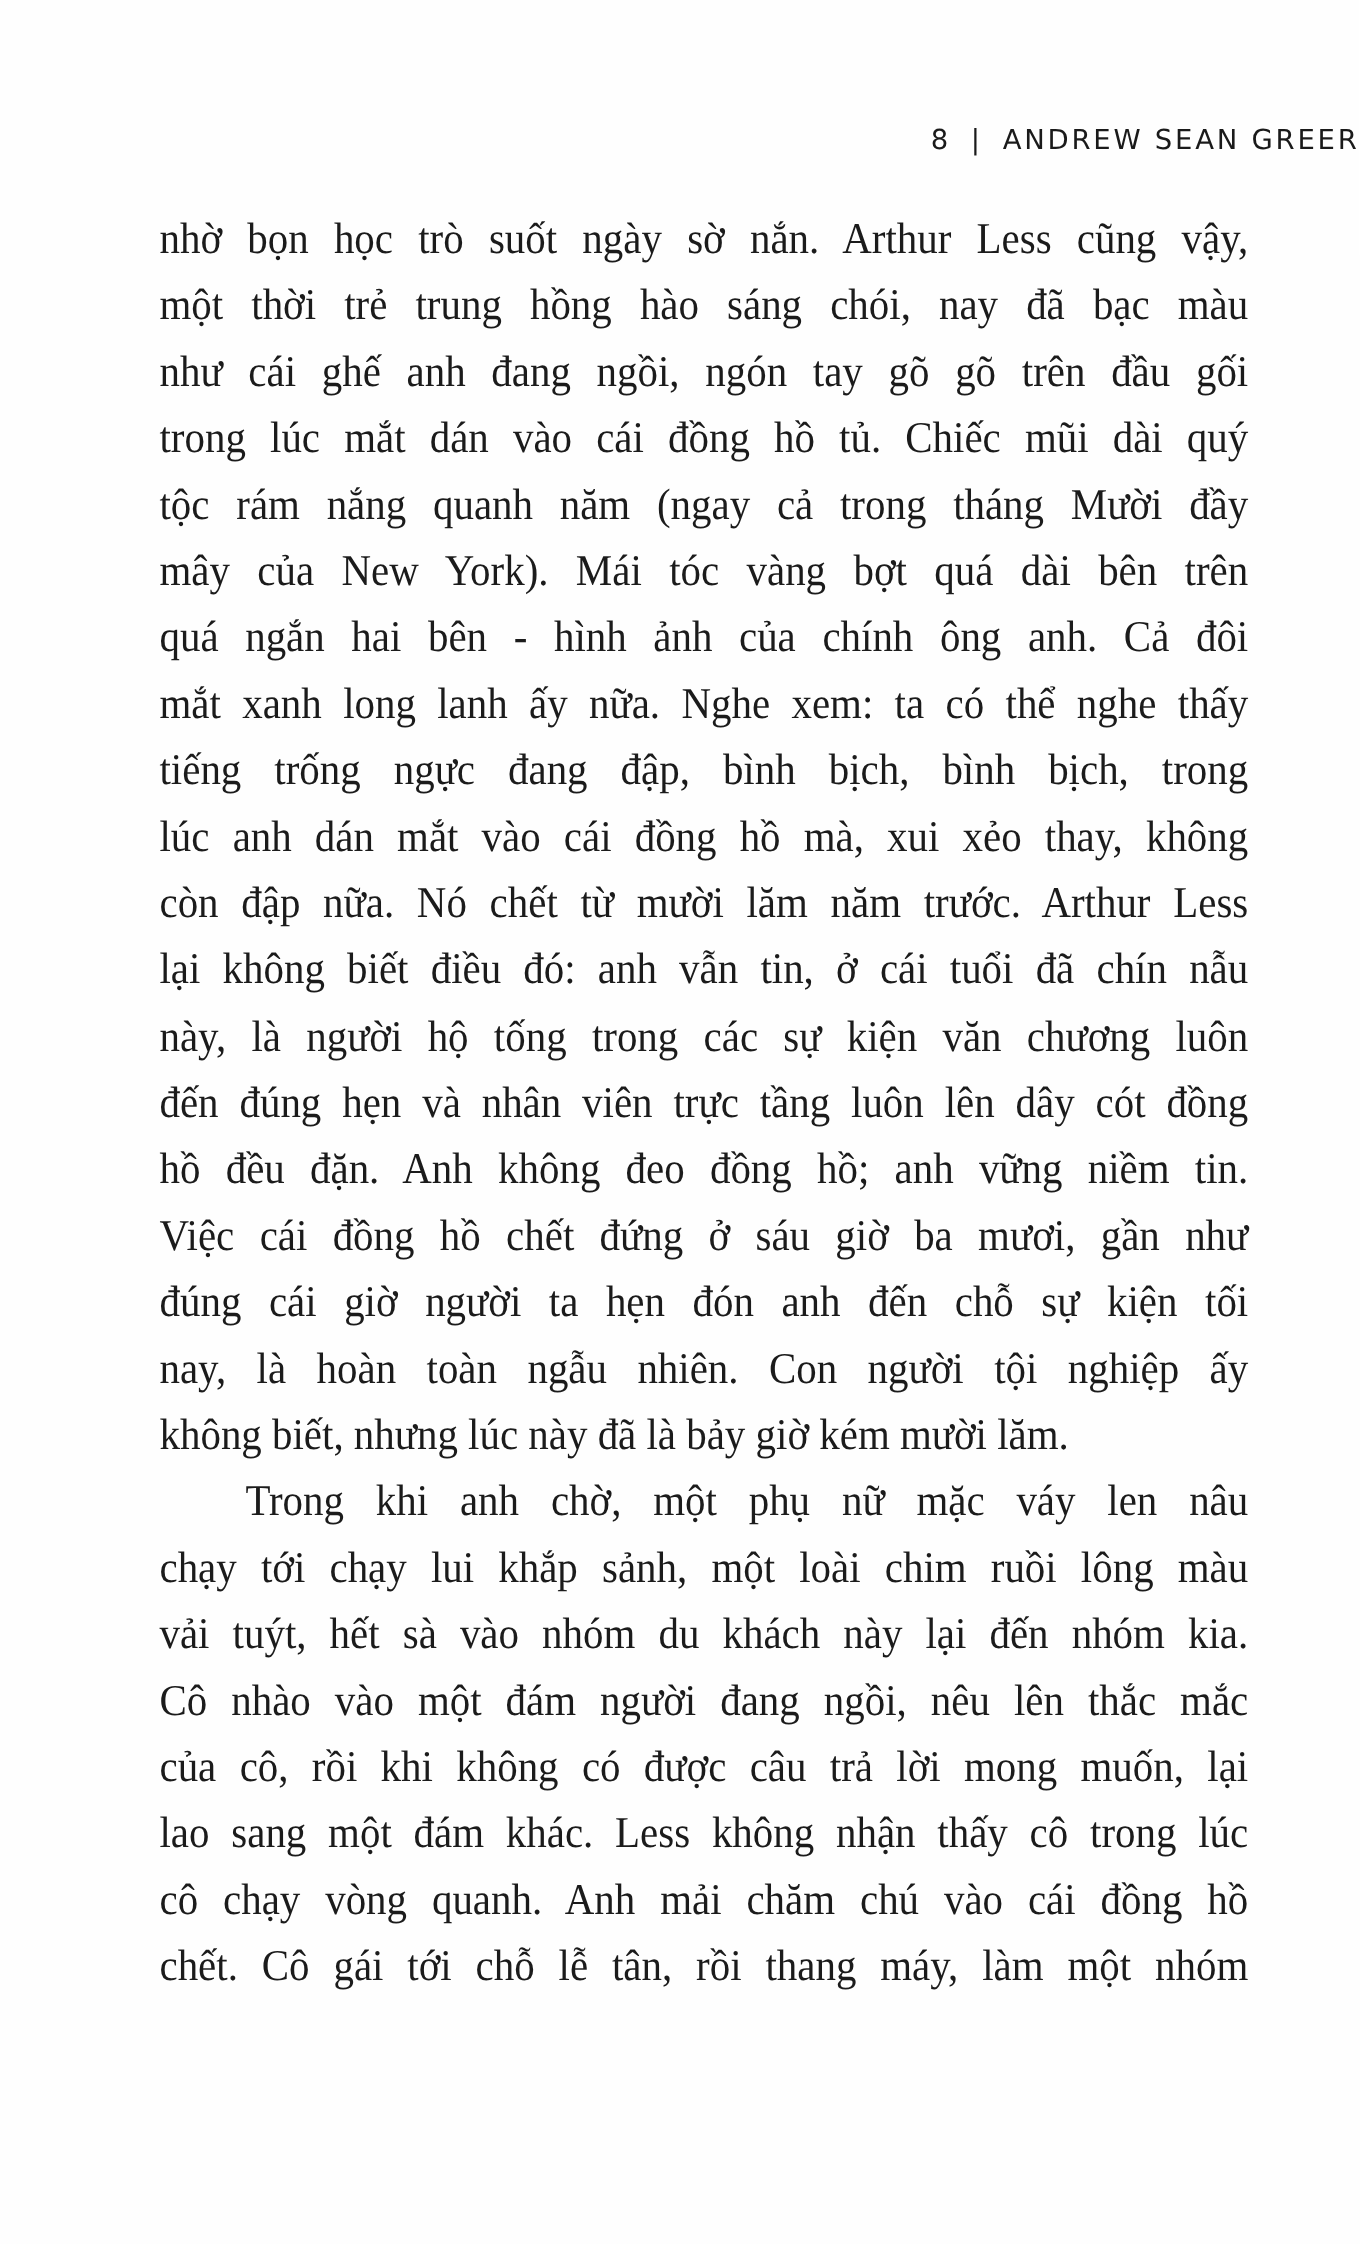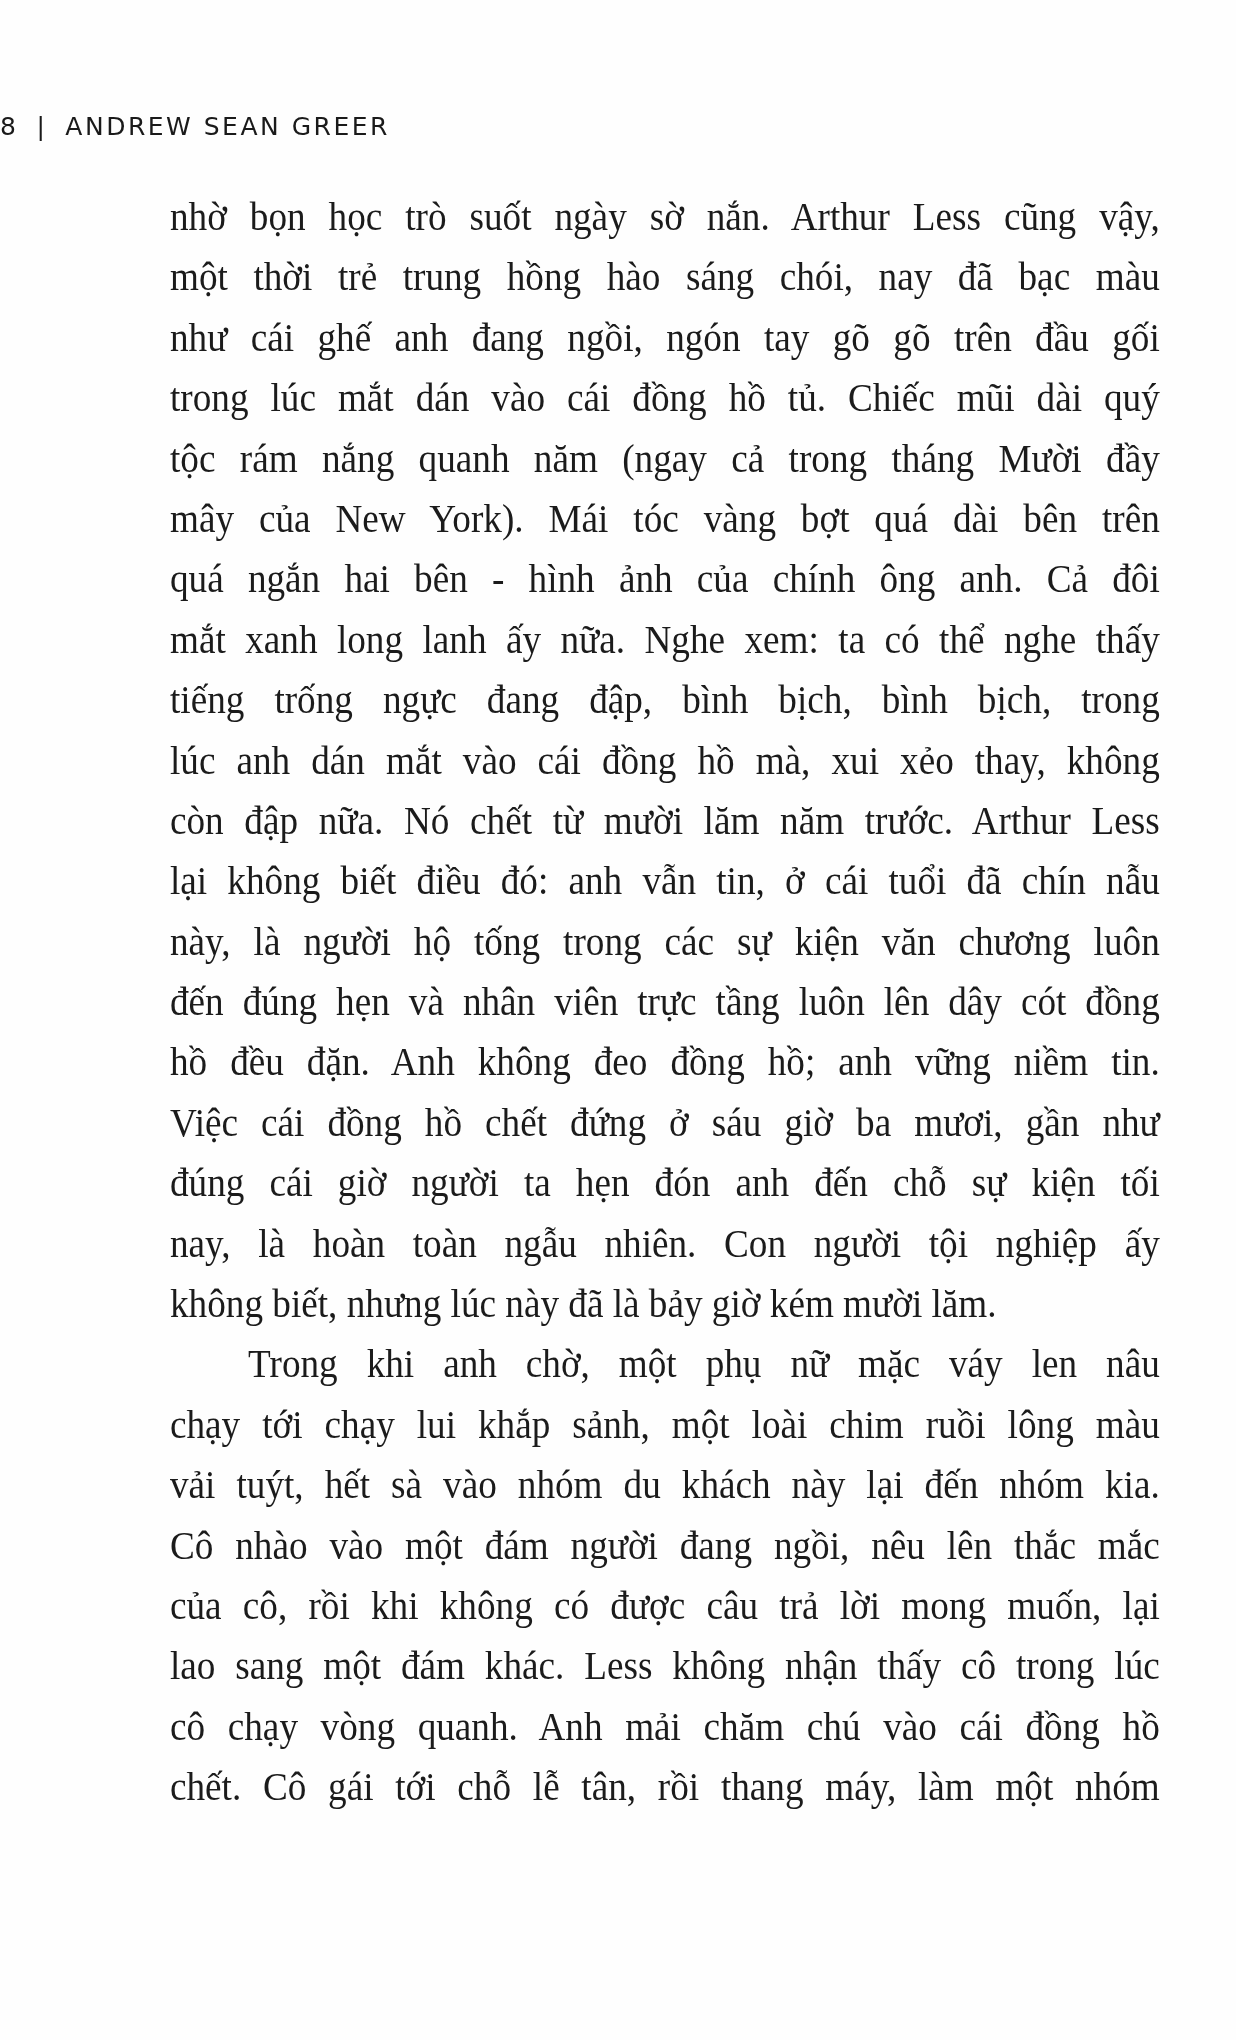--- a/index.html
+++ b/index.html
@@ -1,27 +1,27 @@
 <!DOCTYPE html>
 <html><head>
 <meta charset="utf-8">
 <style>
   html, body { margin:0; padding:0; background:#ffffff; }
   body { width:1236px; height:2040px; position:relative; overflow:hidden; }
   .page { position:absolute; left:0; top:0; width:1236px; height:2040px; background:#fefefe; }
   .running-head {
-    position:absolute; top:112px; left:0; width:1236px; text-align:left;
+    position:absolute; top:112px; left:0; width:1236px; text-align:right;
     font-family:"DejaVu Sans", sans-serif; font-size:25px; letter-spacing:2.5px;
     color:#1a1a1a; font-weight:400;
   }
   .running-head .sep { display:inline-block; margin:0 18px; }
   .body-text {
     position:absolute; left:145px; top:187px; width:990px;
     font-family:"Liberation Serif", "DejaVu Serif", serif;
-    font-size:40px; line-height:60.4px; color:#1b1b1b;margin-left:25px;
+    font-size:40px; line-height:60.4px; color:#1b1b1b;
   }
   .line { display:block; white-space:nowrap; text-align:justify; text-align-last:justify; height:60.4px; transform:scaleX(0.93); transform-origin:left; width:107.5%; }
   .line.last { text-align-last:left; }
   .line.indent { padding-left:84px; box-sizing:border-box; }
 </style>
 </head>
 <body>
 
 <div class="page">
   <div class="running-head">

